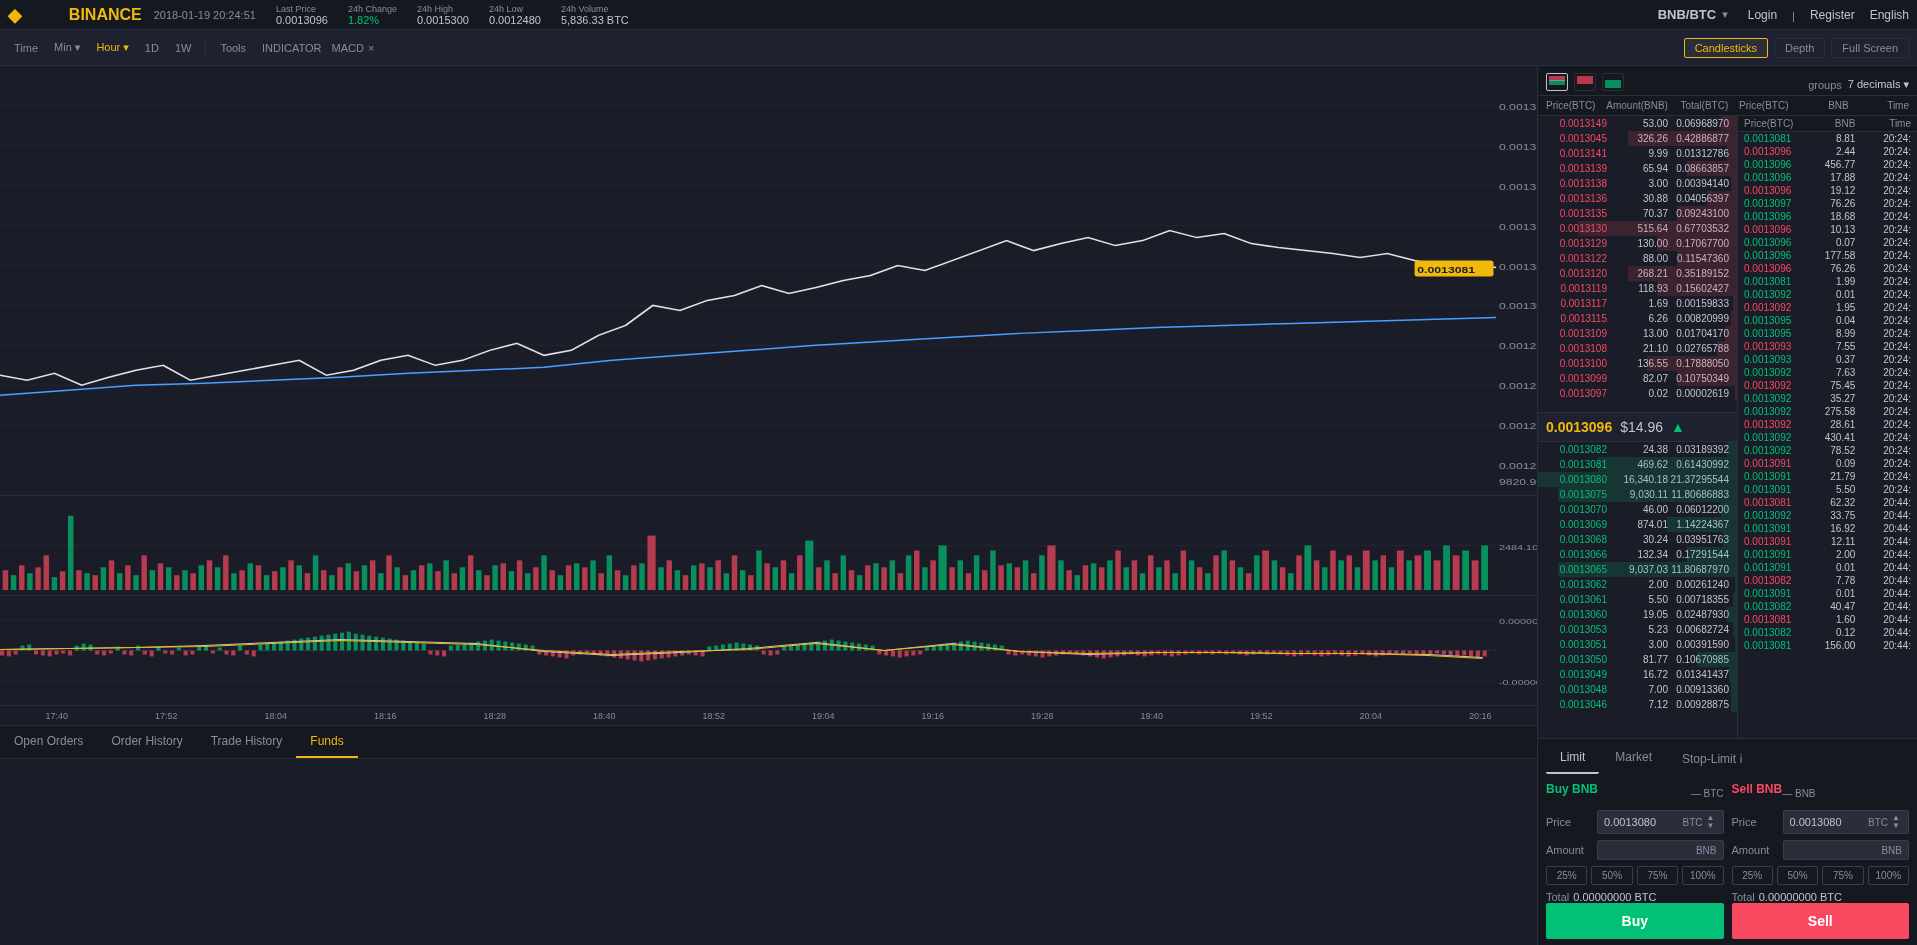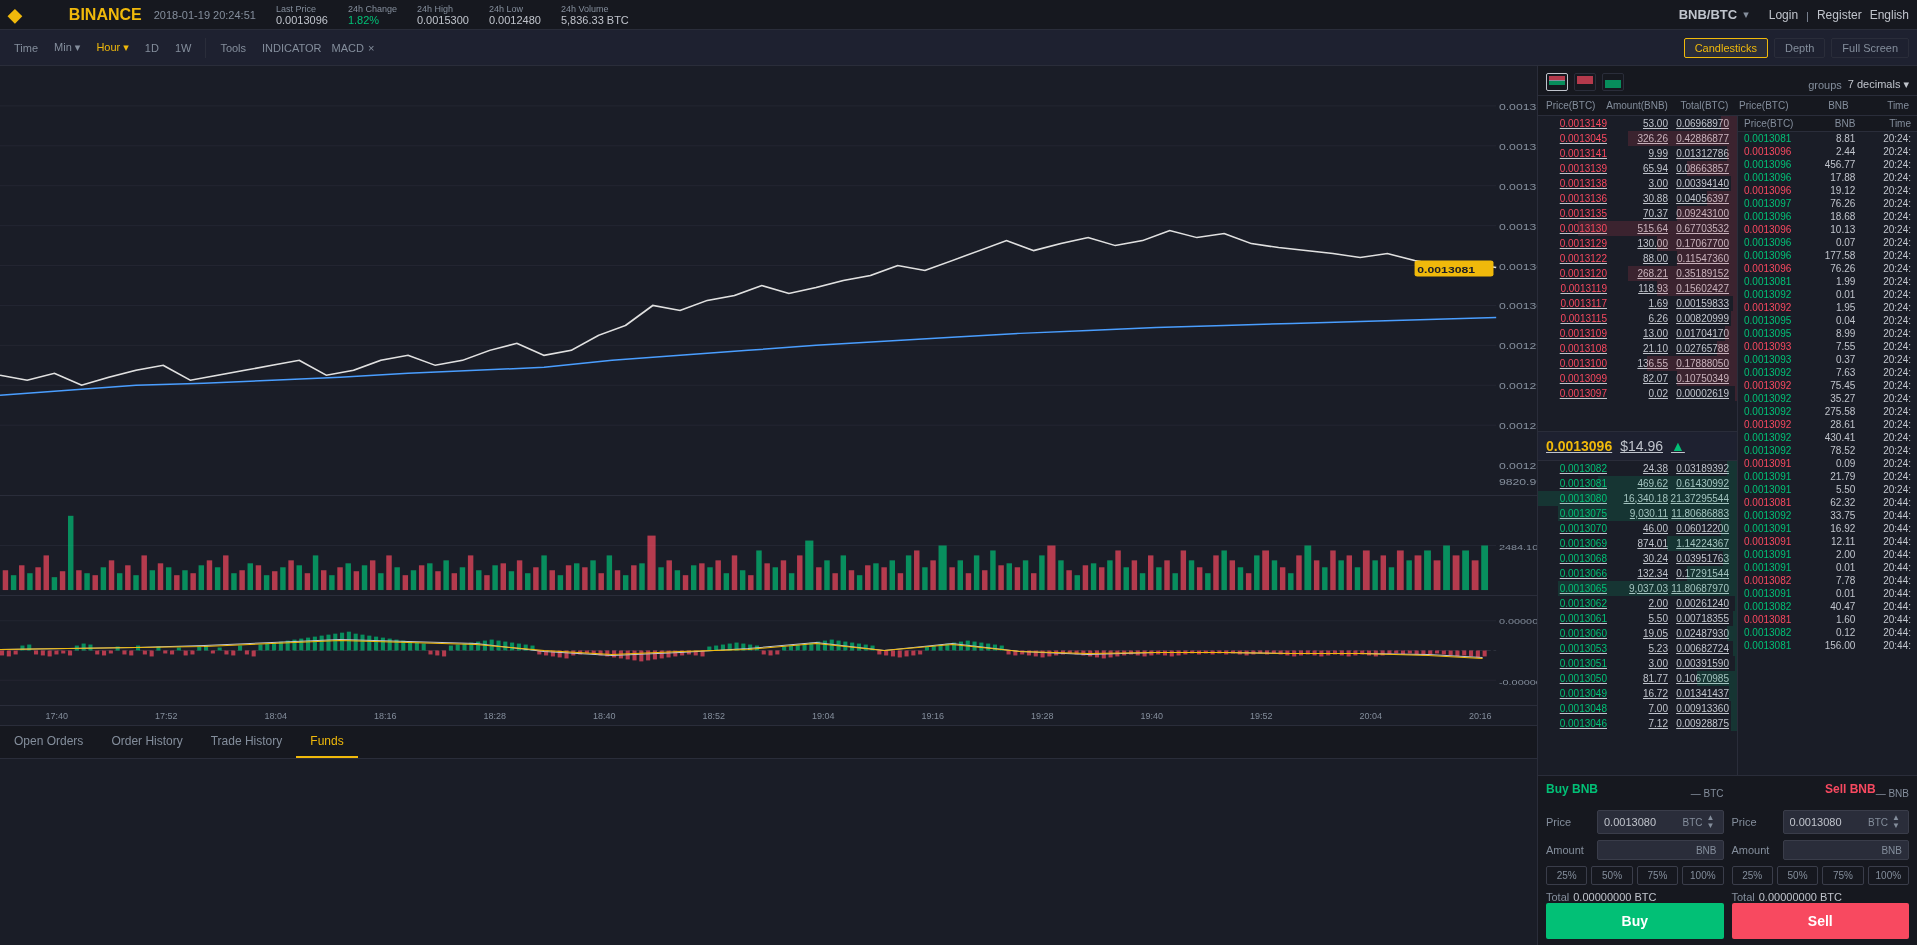--- a/index.html
+++ b/index.html
@@ -12,21 +12,21 @@
     #topbar .logo-text { color: #f0b90b; font-size: 16px; font-weight: bold; padding-left: 43px; }
     #topbar .datetime { color: #848e9c; margin-right: 20px; font-size: 11px; }
     #topbar .price-info { display: flex; gap: 20px; flex: 1; }
     #topbar .price-item { display: flex; flex-direction: column; }
     #topbar .price-label { color: #848e9c; font-size: 9px; }
     #topbar .price-value { color: #c0c4cc; font-size: 11px; }
     #topbar .price-value.green { color: #02c076; }
     #topbar .pair-info { display: flex; align-items: center; gap: 6px; margin-right: 20px; }
     #topbar .pair-name { color: #c0c4cc; font-size: 13px; font-weight: bold; }
     #topbar .pair-arrow { color: #848e9c; }
-    #topbar .auth-buttons { display: flex; align-items: flex-end; gap: 8px; margin-left: auto; }
+    #topbar .auth-buttons { display: flex; align-items: flex-end; gap: 15px; margin-left: auto; }
     #topbar .auth-btn { color: #c0c4cc; cursor: pointer; font-size: 12px; }
     #topbar .divider { color: #848e9c; }
     #topbar .lang { color: #c0c4cc; font-size: 12px; }
 
     
     #chart-toolbar { display: flex; align-items: center; background: #1e2130; height: 36px; padding: 0 8px; border-bottom: 1px solid #2a2d3a; gap: 4px; }
     .toolbar-btn { background: transparent; border: none; color: #848e9c; cursor: pointer; padding: 3px 6px; font-size: 11px; border-radius: 2px; }
     .toolbar-btn.active { color: #f0b90b; }
     .toolbar-separator { width: 1px; height: 20px; background: #2a2d3a; margin: 0 4px; }
     .toolbar-right { margin-left: auto; display: flex; gap: 6px; align-items: center; }
@@ -753,21 +753,21 @@
       <span class="ob-col">Price(BTC)</span>
       <span class="ob-col">Amount(BNB)</span>
       <span class="ob-col">Total(BTC)</span>
       <span class="ob-col" style="width:60px; text-align:right;">Price(BTC)</span>
       <span class="ob-col" style="width:50px; text-align:right;">BNB</span>
       <span class="ob-col" style="width:50px; text-align:right;">Time</span>
     </div>
 
     <div style="display:flex; flex:1; overflow:hidden;">
 
-      <div style="flex:1; display:flex; flex-direction:column; overflow:hidden;text-decoration:underline;">
+      <div style="flex:1; display:flex; flex-direction:column; overflow:hidden;">
 
         <div id="sell-scroll" style="overflow:hidden;">
           <div id="sell-orders-list">
               <div class="order-row">
                 <div class="order-bg-sell" style="width: 8%;"></div>
                 <span class="order-cell sell-price">0.0013149</span>
                 <span class="order-cell neutral">53.00</span>
                 <span class="order-cell neutral">0.06968970</span>
               </div>
               <div class="order-row">
@@ -1207,20 +1207,28 @@
               <span class="tb-cell green">0.0013081</span>
               <span class="tb-cell">156.00</span>
               <span class="tb-cell">20:44:</span>
             </div>
           </div>
       </div>
     </div>
 
     <div id="trade-form">
 
+      <div id="trade-tabs">
+        <div class="trade-tab active">Limit</div>
+        <div class="trade-tab">Market</div>
+        <div class="trade-tab">
+          <span>Stop-Limit</span>
+          <span>ℹ</span>
+        </div>
+      </div>
 
       <div id="trade-panels">
 
         <div class="trade-panel">
           <div style="display:flex; justify-content:space-between; align-items:center; margin-bottom:6px;">
             <span class="trade-panel-title buy">Buy BNB</span>
             <span style="color:#848e9c;font-size:10px;">— BTC</span>
           </div>
           
           <div class="trade-row">
@@ -1252,21 +1260,21 @@
           
           <div class="trade-total">
             <span>Total</span>
             <span class="trade-total-value">0.00000000 BTC</span>
           </div>
           
           <button class="buy-btn">Buy</button>
         </div>
 
         <div class="trade-panel">
-          <div style="display:flex; justify-content:flex-end; align-items:center; margin-bottom:6px;">
+          <div style="display:flex; justify-content:flex-start; align-items:center; margin-bottom:6px;">
             <span class="trade-panel-title sell">Sell BNB</span>
             <span style="color:#848e9c;font-size:10px;">— BNB</span>
           </div>
           
           <div class="trade-row">
             <span class="trade-label">Price</span>
             <div class="trade-input-wrap">
               <input class="trade-input" type="text" value="0.0013080" style="">
               <span class="trade-input-unit">BTC</span>
               <div class="trade-spinners">

